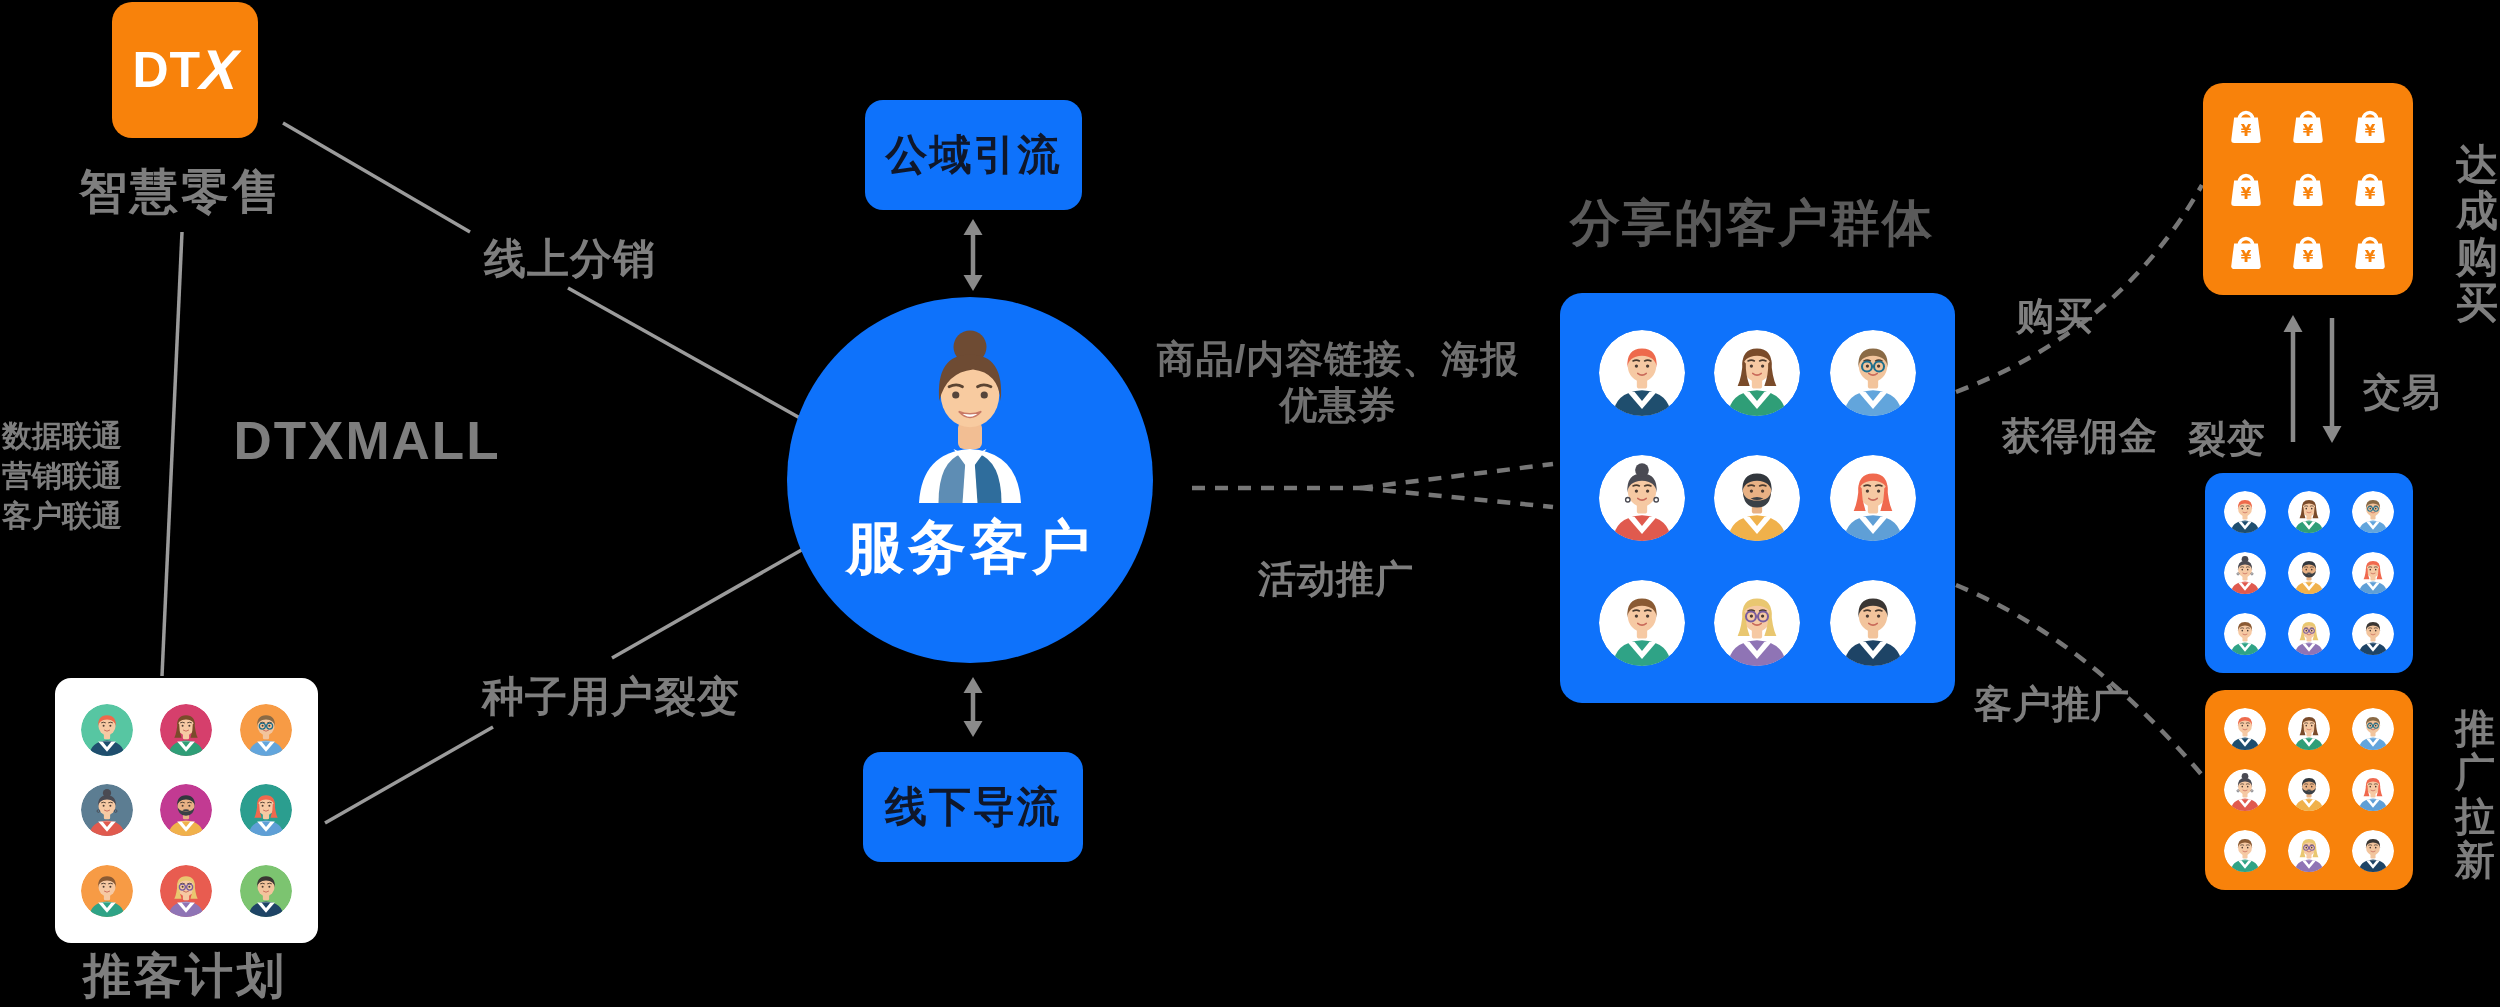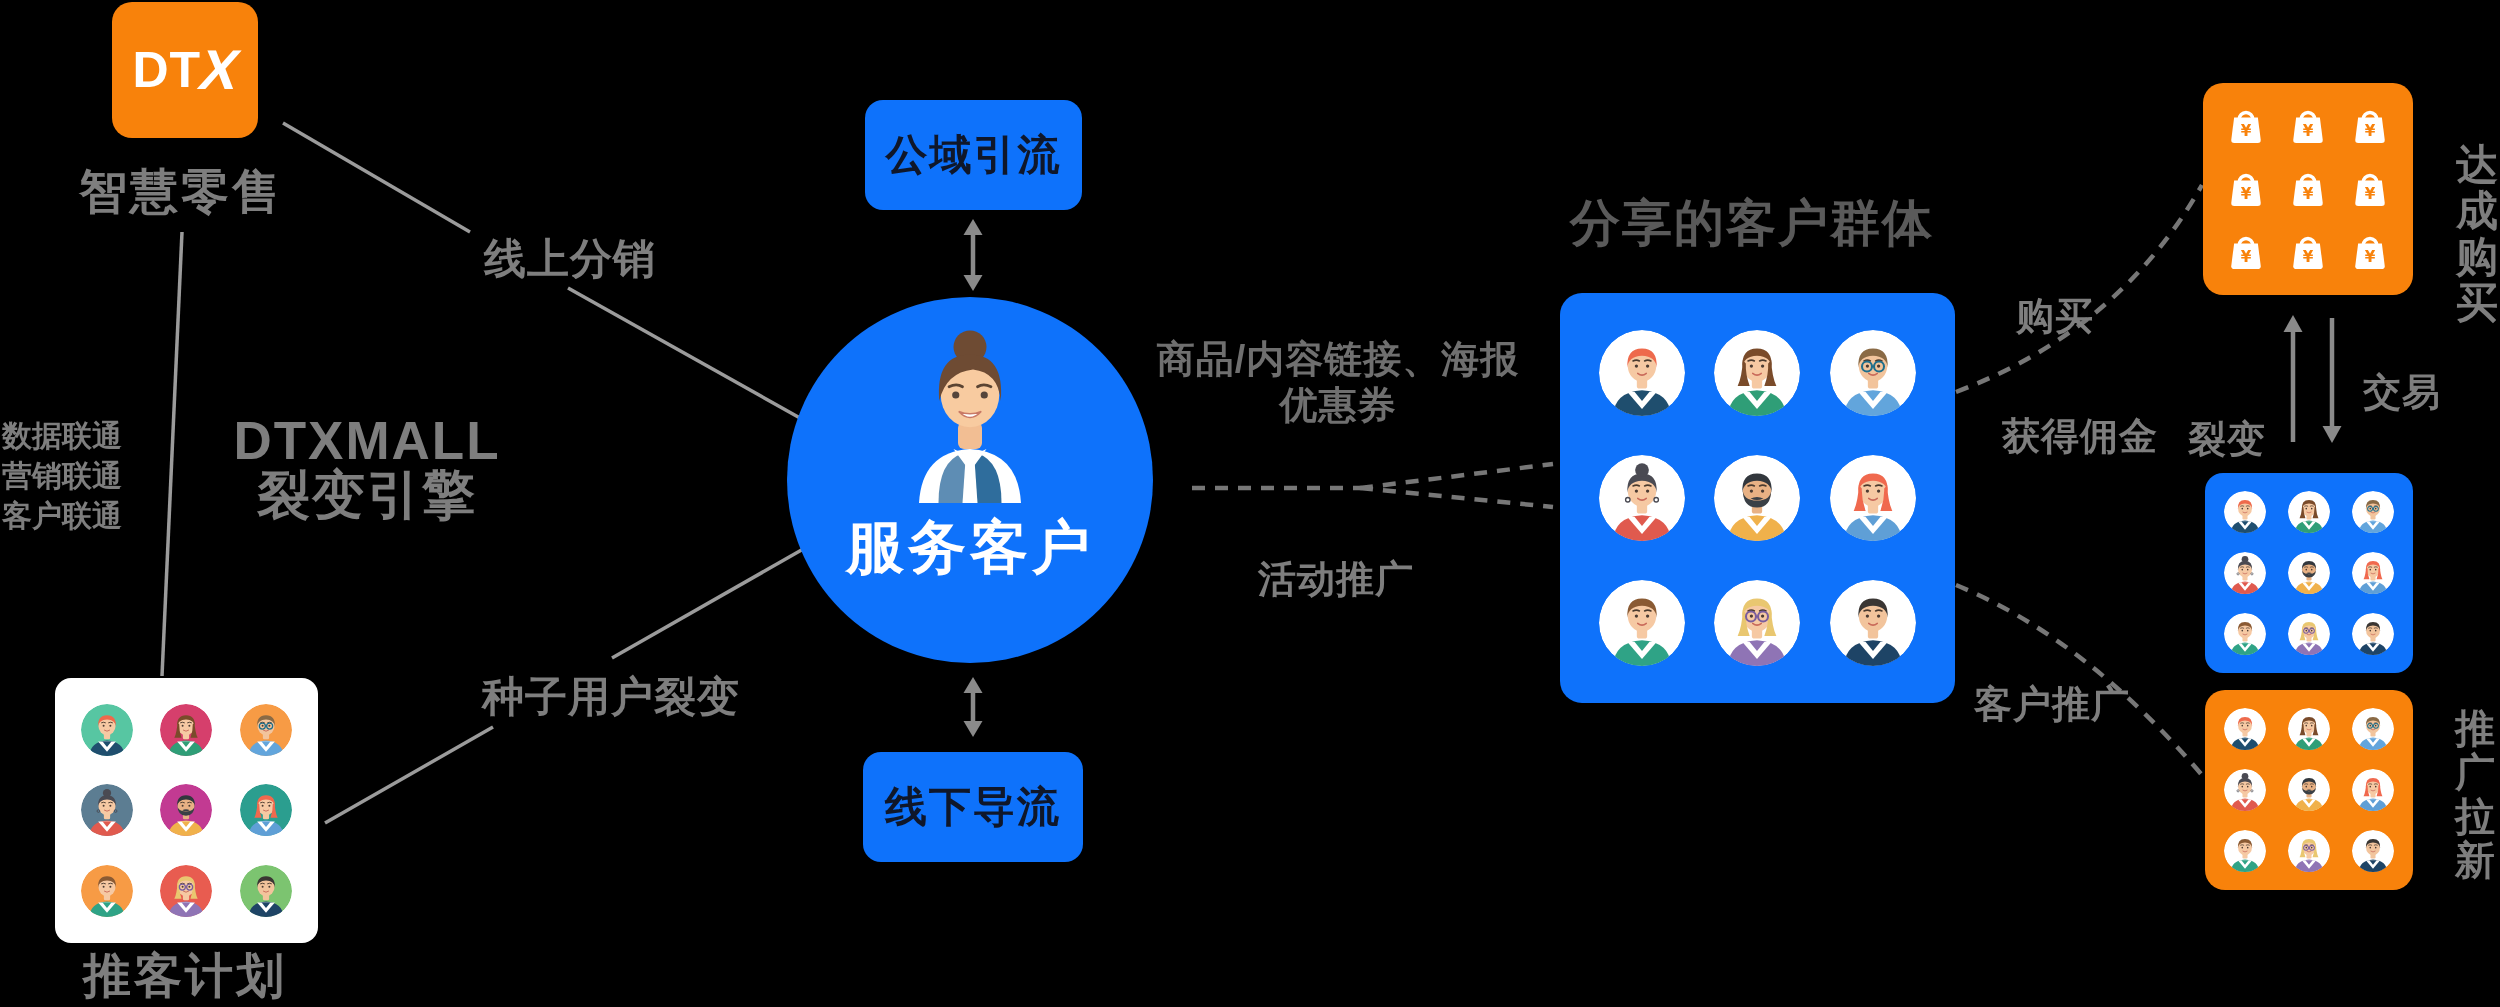--- a/index.html
+++ b/index.html
@@ -67,21 +67,20 @@
   <div class="abs cx bold gray" style="left:181px;top:160px;font-size:48px;letter-spacing:3px;">智慧零售</div>
 
   <div class="abs bold gray" style="left:2px;top:416px;font-size:30px;line-height:40px;">
     <div>数据联通</div>
     <div>营销联通</div>
     <div>客户联通</div>
   </div>
 
   <div class="abs cx bold gray" style="left:367px;top:414px;font-size:53px;line-height:54px;letter-spacing:2px;">
     <div>DTXMALL</div>
-    <div>裂变引擎</div>
   </div>
 
   <div class="abs white-box" style="left:55px;top:678px;width:263px;height:265px;">
     <div class="grid3" style="padding:12px;">
         <svg width="52" height="52" viewBox="0 0 100 100">
           <clipPath id="clip0">
             <circle cx="50" cy="50" r="50"></circle>
           </clipPath>
           <g clip-path="url(#clip0)">
             <circle cx="50" cy="50" r="50" fill="#57C6A2"></circle>

